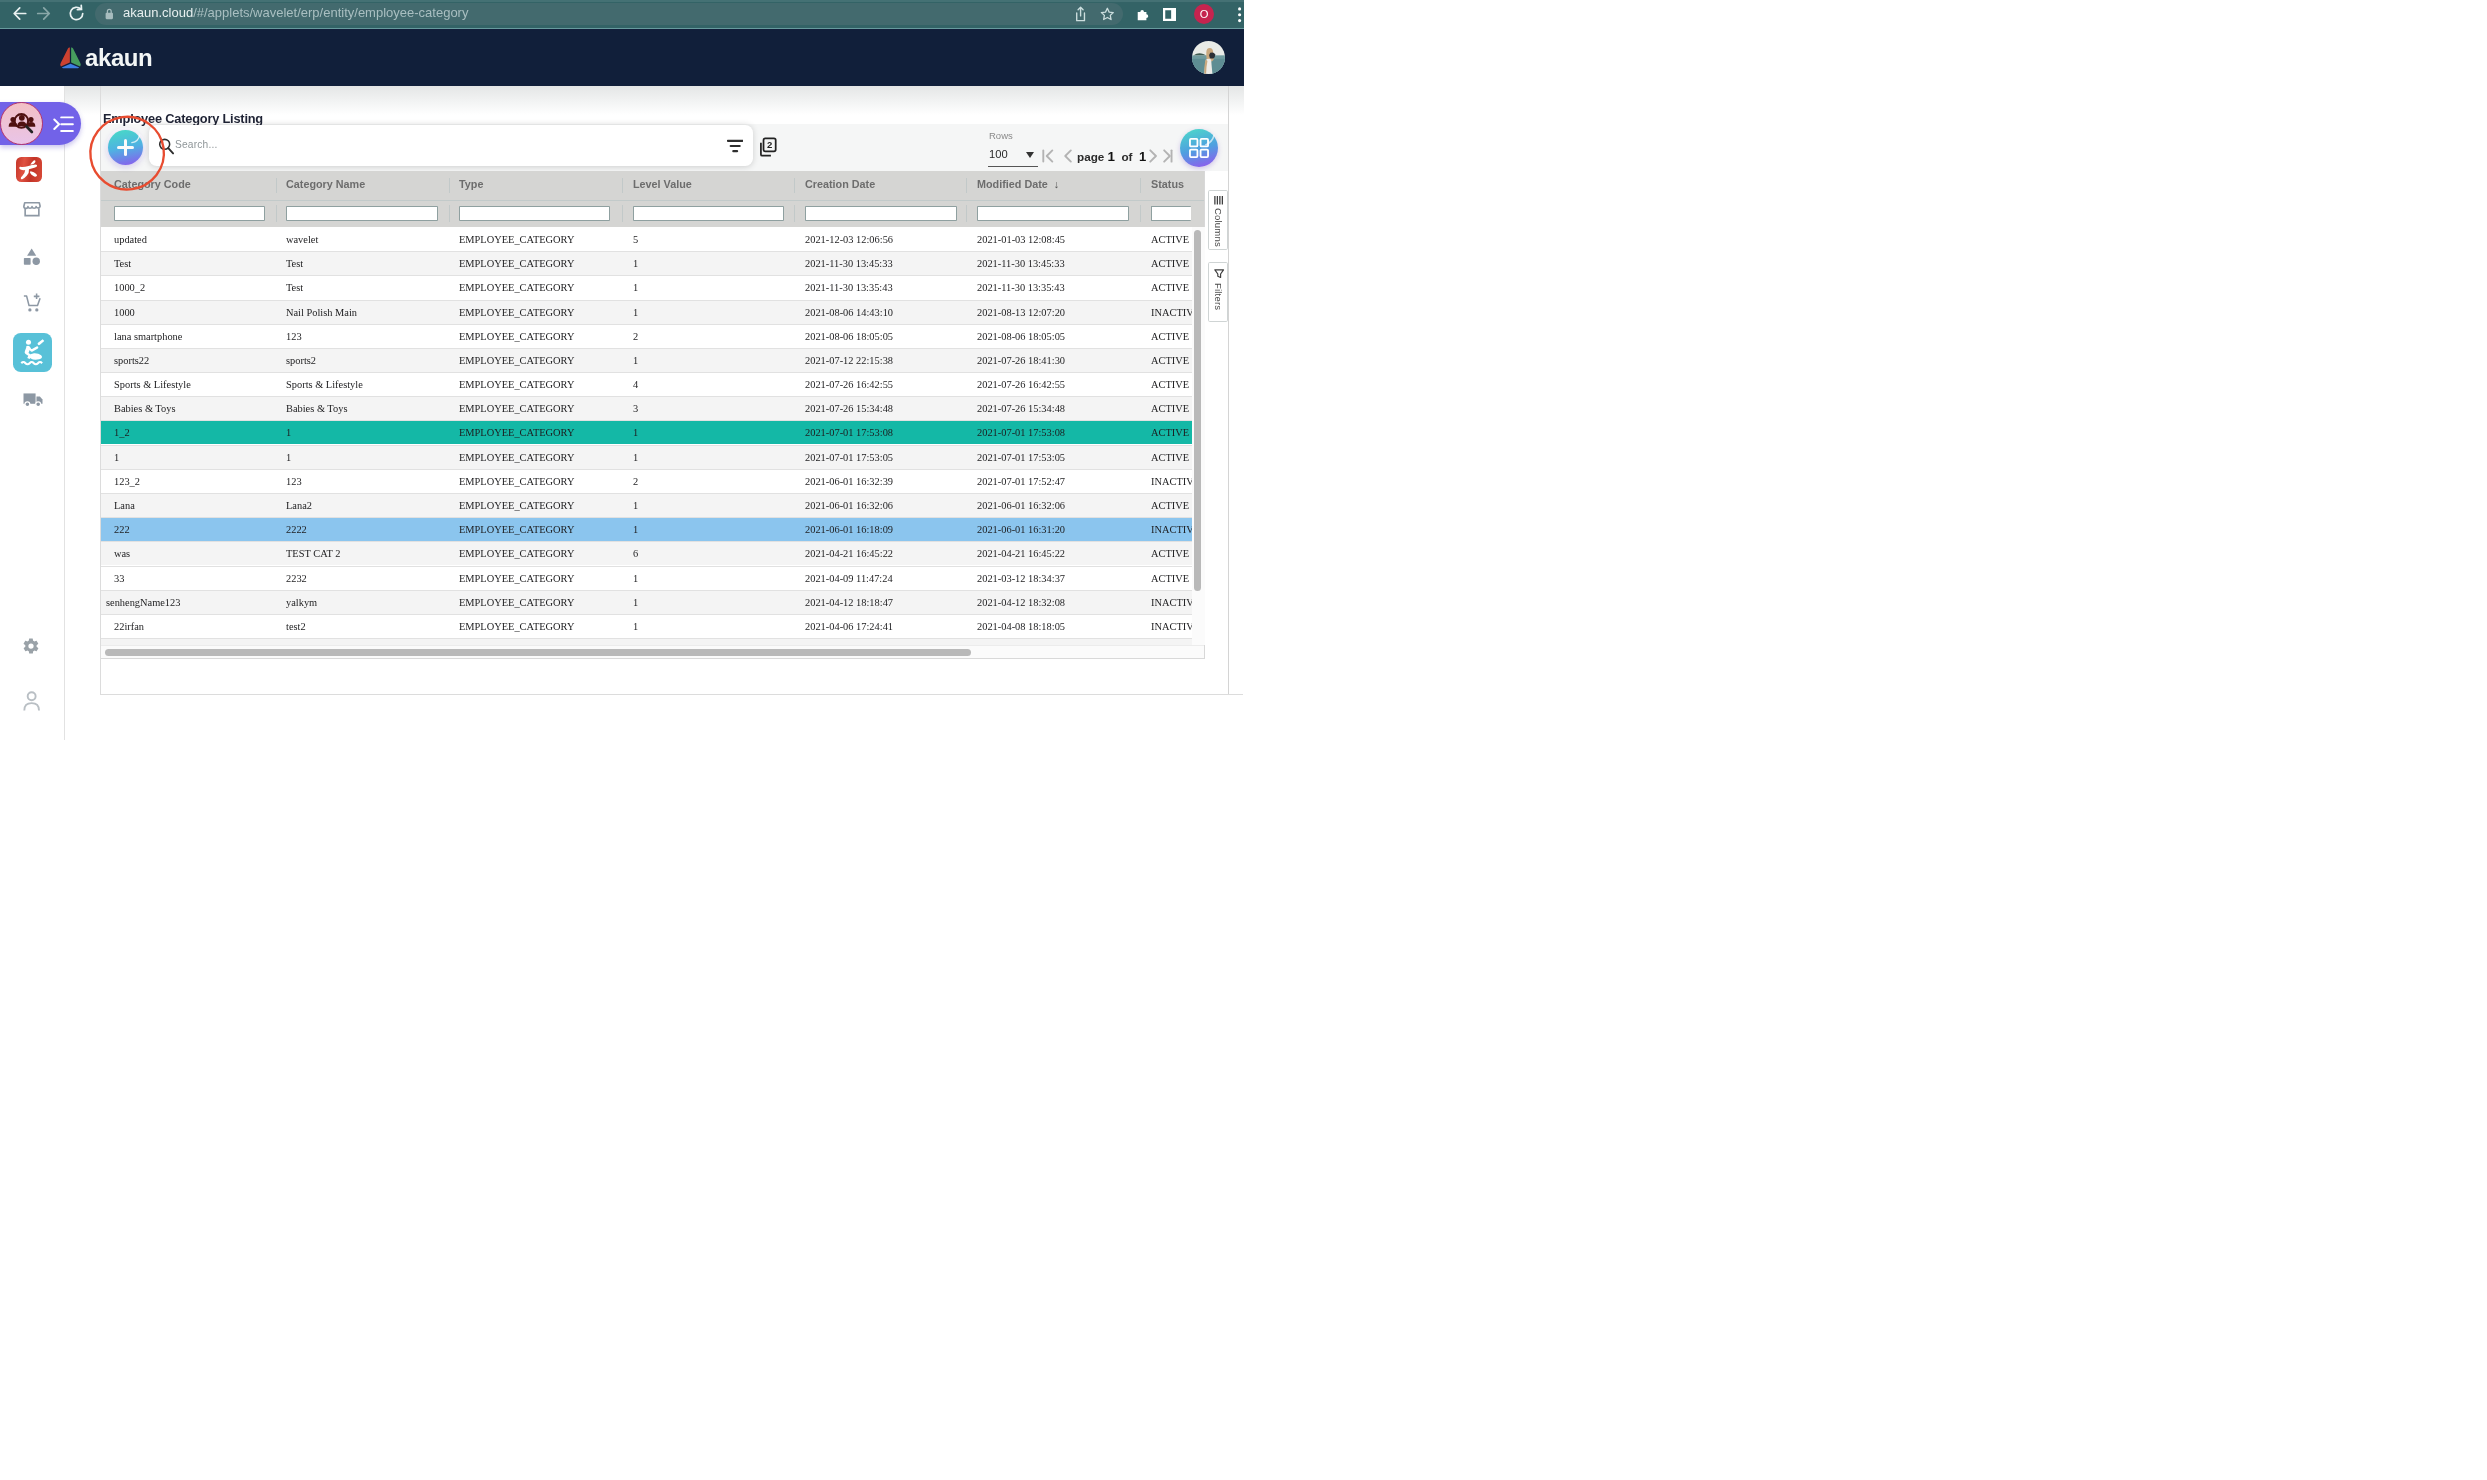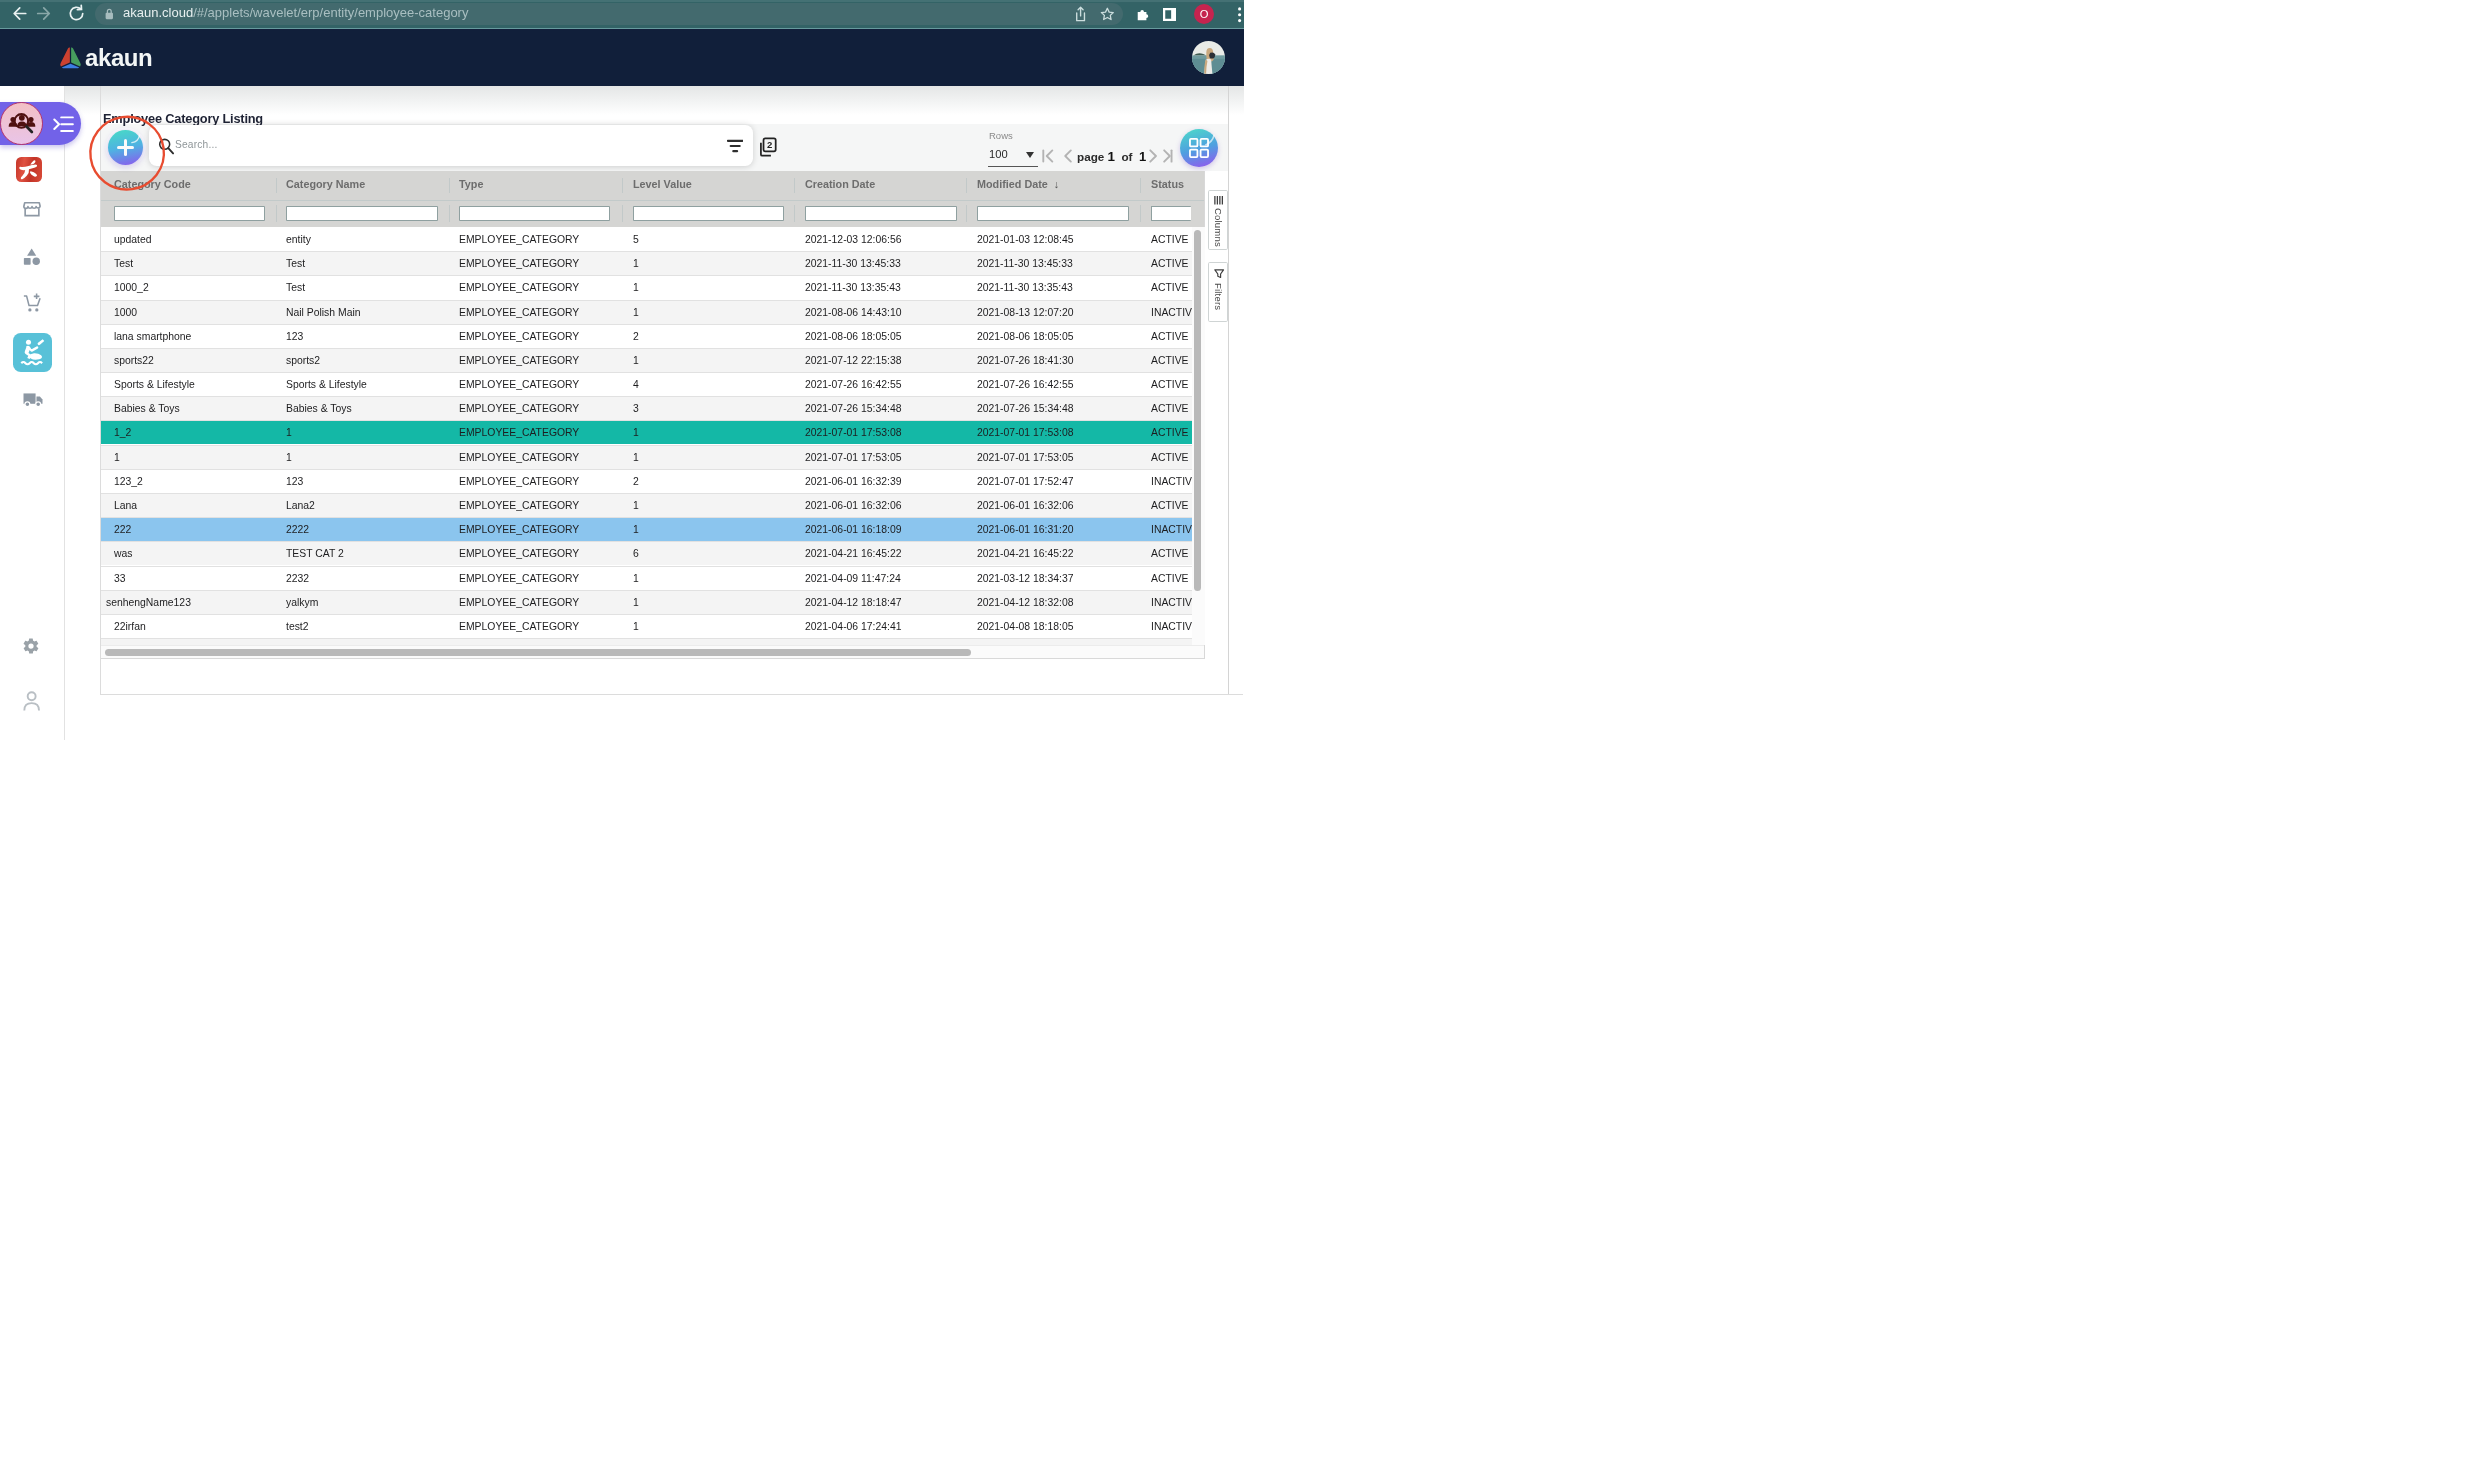--- a/index.html
+++ b/index.html
@@ -46,21 +46,21 @@
   #searchbox .ph { position:absolute; left:26px; top:14.2px; font-size:10.2px; color:#8f9699; letter-spacing:0.2px; }
   
   #tablewrap { position:absolute; left:101px; top:171px; width:1104px; height:488px; z-index:3; background:#fff; border-right:0.9px solid #d8d8d8;}
   .thead { position:absolute; left:0; top:0; width:1103px; height:28.5px; background:#d5d5d3; }
   .tfilter { position:absolute; left:0; top:28.5px; width:1103px; height:28px; background:#d5d5d3;
     border-top:0.9px solid #c2caca; border-bottom:0.9px solid #c8cfcf; }
   .hcell { position:absolute; top:7px; font-size:10.8px; font-weight:bold; color:#6d6d6d; white-space:nowrap; }
   .hsep { position:absolute; top:7px; width:0.9px; height:14.7px; background:#c2c9c9; }
   .finput { position:absolute; top:5.2px; height:15.5px; background:#fff; border:0.9px solid #8fa0a0; border-radius:0.9px; }
   #tbody { position:absolute; left:0; top:56px; width:1091px; height:418px; overflow:hidden; }
-  .row { position:absolute; left:0; width:1091px; height:24px; }
+  .row { position:absolute; left:0; width:1091px; height:24px;font-family:Liberation Serif, serif; }
   .row div { position:absolute; top:5.6px; font-size:10.4px; color:#1d1d1f; white-space:nowrap; }
   
   #vscroll { position:absolute; left:1091px; top:56px; width:12.5px; height:418px; background:#fbfbfb; }
   #vthumb { position:absolute; left:2.2px; top:2.6px; width:7.3px; height:361px; background:#b9b9b9; border-radius:3.9px; }
   #hscrolltrack { position:absolute; left:0; top:474px; width:1103px; height:13px; background:#fbfbfb; border-top:0.9px solid #ececec;}
   #hthumb { position:absolute; left:4.3px; top:3px; width:866px; height:7px; background:#b9b9b9; border-radius:3.5px; }
   #tbottomline { position:absolute; left:0; top:487px; width:1103px; height:0.9px; background:#d9d9d9; }
   
   #rowslabel { position:absolute; left:989px; top:130px; font-size:9.5px; color:#8a8a8a; z-index:3;}
   #rowsval { position:absolute; left:989px; top:148px; font-size:11.2px; color:#2a2a2a; z-index:3;}
@@ -336,21 +336,21 @@
       <div class="hsep" style="left:175px;top:4.3px;height:17.3px"></div>
       <div class="hsep" style="left:348px;top:4.3px;height:17.3px"></div>
       <div class="hsep" style="left:521px;top:4.3px;height:17.3px"></div>
       <div class="hsep" style="left:693px;top:4.3px;height:17.3px"></div>
       <div class="hsep" style="left:865px;top:4.3px;height:17.3px"></div>
       <div class="hsep" style="left:1039px;top:4.3px;height:17.3px"></div>
     </div>
   <div id="tbody">
       <div class="row" style="top:0px;background:#ffffff;border-top:0.9px solid transparent">
         <div style="left:13px">updated</div>
-        <div style="left:185px">entity</div>
+        <div style="left:185px">wavelet</div>
         <div style="left:358px">EMPLOYEE_CATEGORY</div>
         <div style="left:532px">5</div>
         <div style="left:704px">2021-12-03 12:06:56</div>
         <div style="left:876px">2021-01-03 12:08:45</div>
         <div style="left:1050px">ACTIVE</div>
       </div>
       <div class="row" style="top:24px;background:#f4f4f4;border-top:0.9px solid #e1e1e1">
         <div style="left:13px">Test</div>
         <div style="left:185px">Test</div>
         <div style="left:358px">EMPLOYEE_CATEGORY</div>

